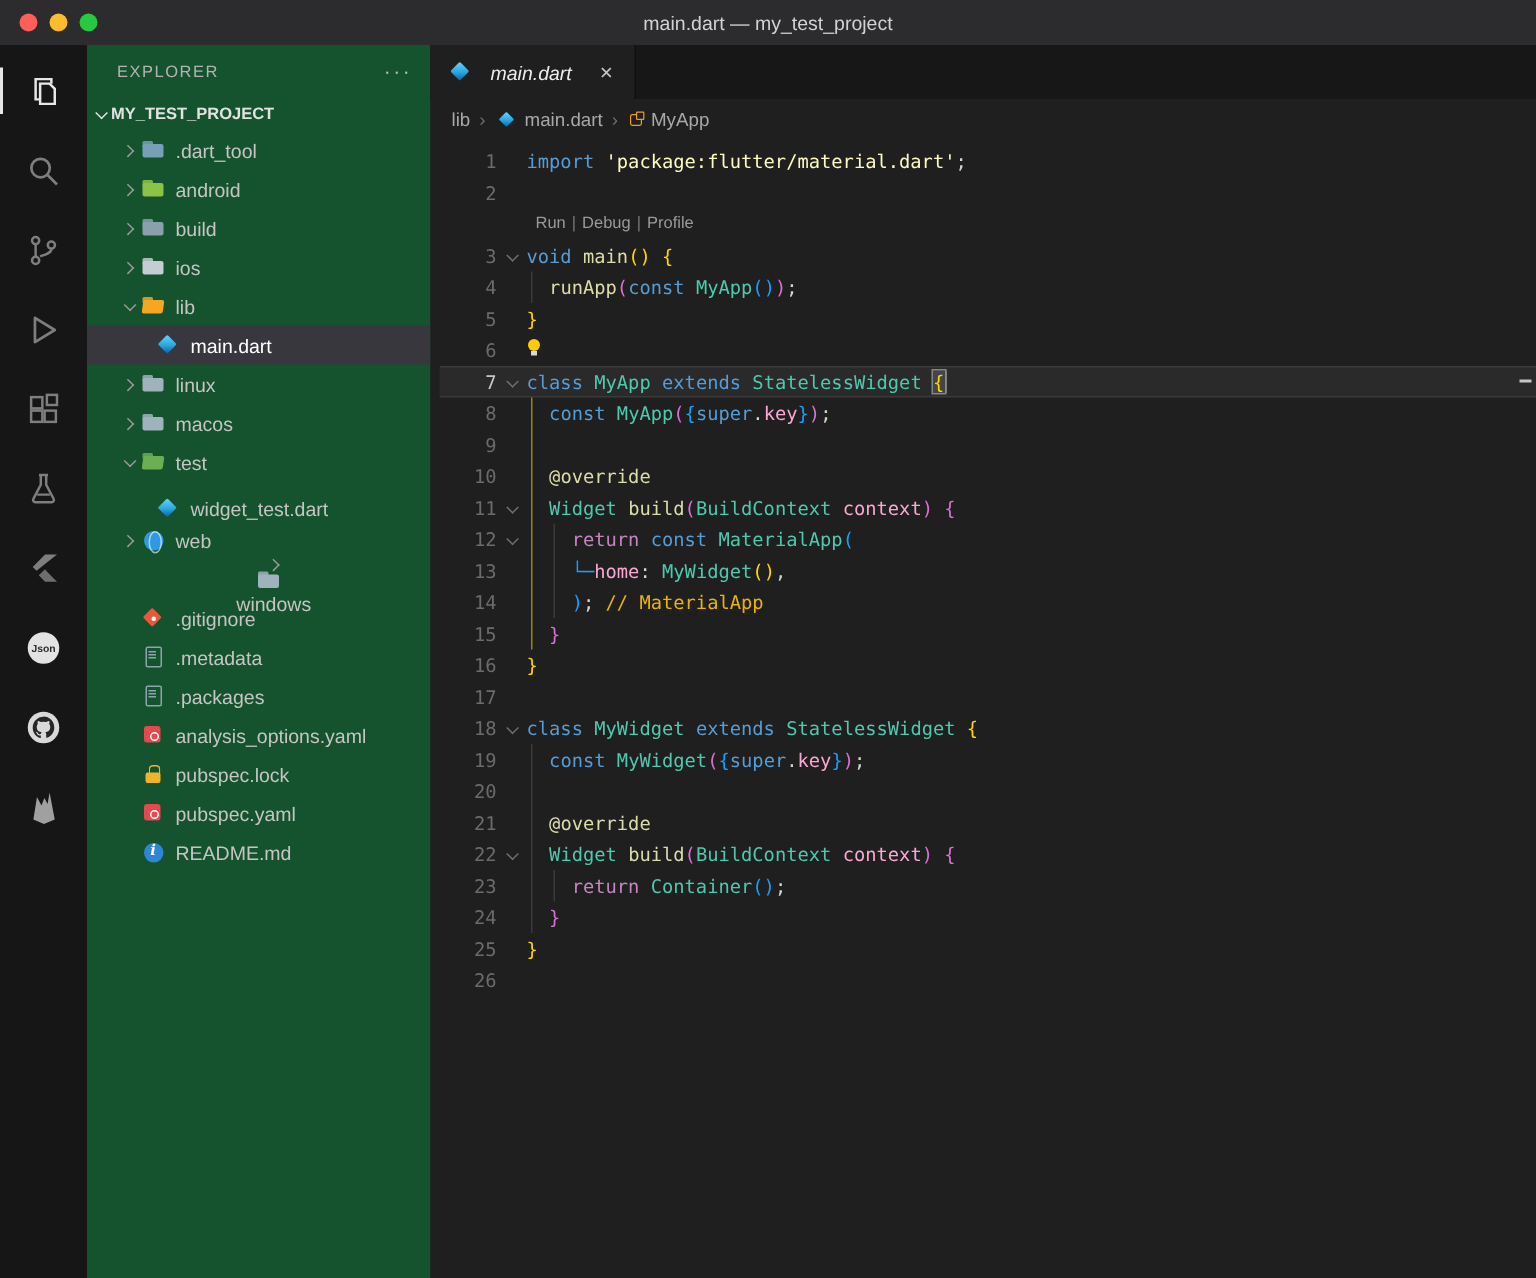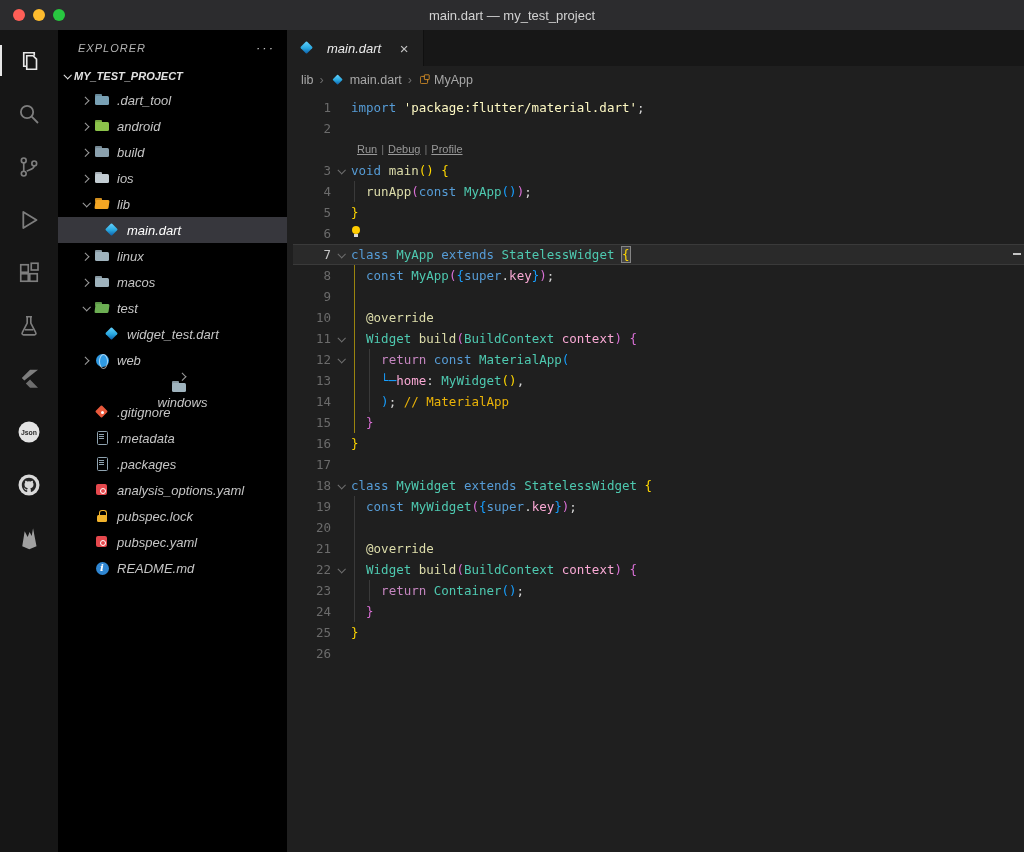--- a/index.html
+++ b/index.html
@@ -18,21 +18,21 @@
   .main { flex:1; display:flex; min-height:0; }
 
   
   .activitybar { width:58px; background:#161616; flex:none; display:flex; flex-direction:column; align-items:center; padding-top:4px; }
   .ab-item { width:58px; height:53px; display:flex; align-items:center; justify-content:center; color:#7e7e7e; position:relative; cursor:pointer; }
   .ab-item.active { color:#e7e7e7; }
   .ab-item.active::before { content:""; position:absolute; left:0; top:11px; bottom:11px; width:2px; background:#e7e7e7; }
   .ab-item svg { width:24px; height:24px; }
 
   
-  .sidebar { width:229px; background:#000000; flex:none; display:flex; flex-direction:column; font-size:13px; color:#c5c5c5;font-style:italic; }
+  .sidebar { width:229px; background:#14532d; flex:none; display:flex; flex-direction:column; font-size:13px; color:#c5c5c5; }
   .sb-header { height:35px; flex:none; display:flex; align-items:center; padding:0 12px 0 20px; font-size:11px; letter-spacing:1px; color:#b3b3b3; }
   .sb-actions { margin-left:auto; color:#c8c8c8; font-size:13px; letter-spacing:2px; cursor:pointer; }
   .section-header { height:22px; flex:none; display:flex; align-items:center; gap:4px; padding-left:6px; font-weight:bold; font-size:11px; color:#e2e2e2; cursor:pointer; }
   .tree { flex:1; overflow:hidden; }
   .tree-row { height:26px; display:flex; align-items:center; cursor:pointer; white-space:nowrap; }
   .tree-row.selected { background:#37373d; color:#ffffff; }
   .chev-box { width:16px; flex:none; display:flex; justify-content:center; color:#9a9a9a; }
   .tree-label { margin-left:0; }
 
   .chevron { display:inline-block; width:6px; height:6px; border-right:1.4px solid currentColor; border-bottom:1.4px solid currentColor; }
@@ -83,21 +83,21 @@
   .crow.current .lnum { color:#c6c6c6; }
   .fold { width:20px; flex:none; display:flex; align-items:center; justify-content:center; color:#6e6e6e; cursor:pointer; }
   .ltext { white-space:pre; }
   .tk-kw{color:#569cd6}.tk-ctl{color:#c586c0}.tk-fn{color:#dcdcaa}.tk-ty{color:#4ec9b0}
   .tk-vr{color:#f9a8d4}.tk-st{color:#fef9c3}.tk-cm{color:#eab308}.tk-pl{color:#d4d4d4}
   .tk-b1{color:#ffd700}.tk-b2{color:#da70d6}.tk-b3{color:#179fff}.tk-gd{color:#179fff}
   .match { background:rgba(120,120,120,.35); outline:1px solid #858585; }
   .cursor { display:inline-block; width:1.5px; height:15px; background:#cfcfcf; vertical-align:-3px; }
   .lens-row { height:21px; display:flex; align-items:center; padding-left:64px; color:#999; font-size:11px;
     font-family:"Liberation Sans",sans-serif; }
-  .lens-link { cursor:pointer;text-decoration:underline; }
+  .lens-link { cursor:pointer; }
   .lens-sep { margin:0 4px; color:#777; }
   .bulb { display:inline-block; width:11px; height:13px; position:relative; }
   .bulb::before { content:""; position:absolute; left:1px; top:1px; width:8px; height:8px; border-radius:50%; background:#ffcc00; }
   .bulb::after { content:""; position:absolute; left:3px; top:9px; width:4px; height:3px; background:#d8d8d8; }
   .guide { position:absolute; width:1px; pointer-events:none; }
   .guide-active { background:rgba(255,215,0,.55); }
   .guide-normal { background:rgba(255,255,255,.12); }
   .ovr-marker { position:absolute; right:3px; width:8px; height:2px; background:rgba(225,225,225,.85); pointer-events:none; }
 </style>
 </head>
@@ -244,21 +244,21 @@
             <span class="ic ic-folder" style="color: rgb(159, 179, 189);"></span>
             <span class="tree-label">macos</span>
           </div>
           <div class="tree-row" style="padding-left: 20px;">
             <span class="chev-box">
               <i class="chevron down"></i>
             </span>
             <span class="ic ic-folder open" style="color: rgb(108, 174, 83);"></span>
             <span class="tree-label">test</span>
           </div>
-          <div class="tree-row" style="padding-left: 46px;">
+          <div class="tree-row" style="padding-left: 46px; align-items: flex-end;">
             <span class="ic ic-dart"></span>
             <span class="tree-label">widget_test.dart</span>
           </div>
           <div class="tree-row" style="padding-left: 20px;">
             <span class="chev-box">
               <i class="chevron right"></i>
             </span>
             <span class="ic ic-globe"></span>
             <span class="tree-label">web</span>
           </div>

